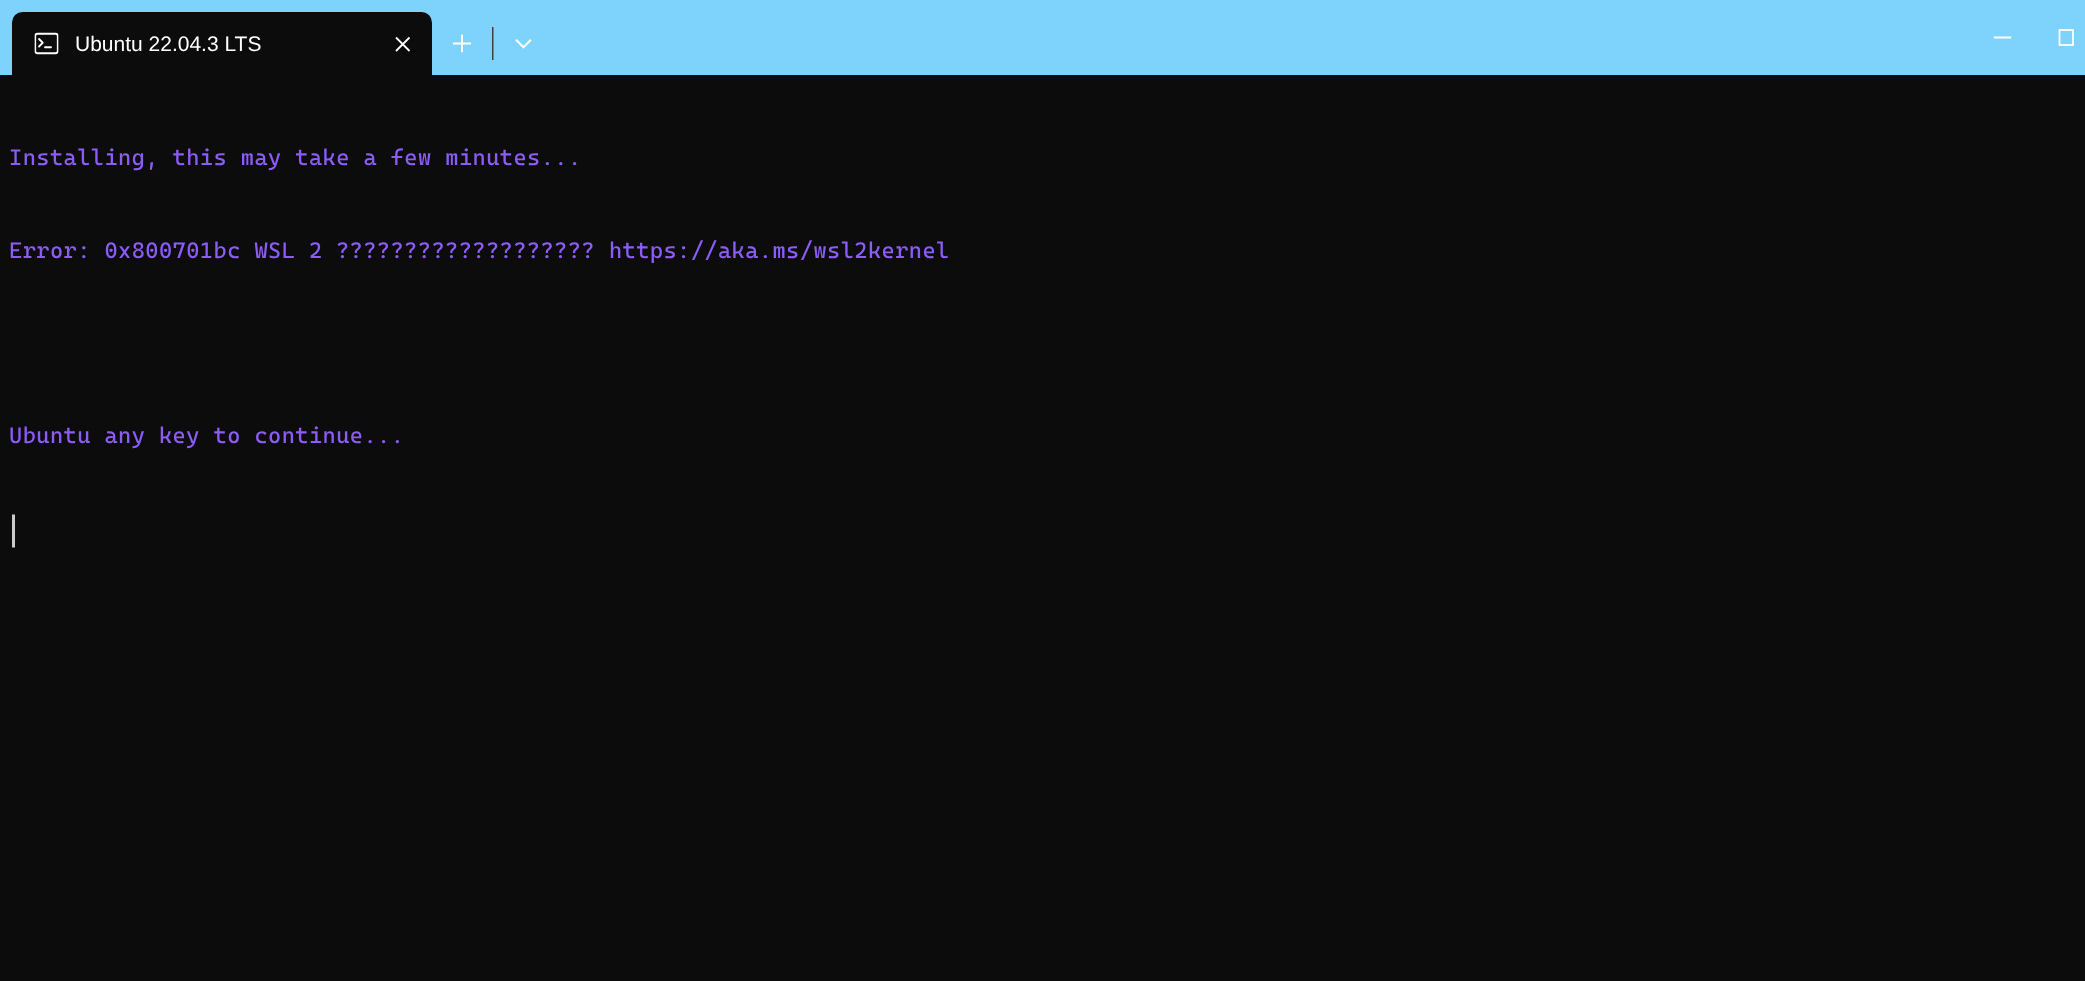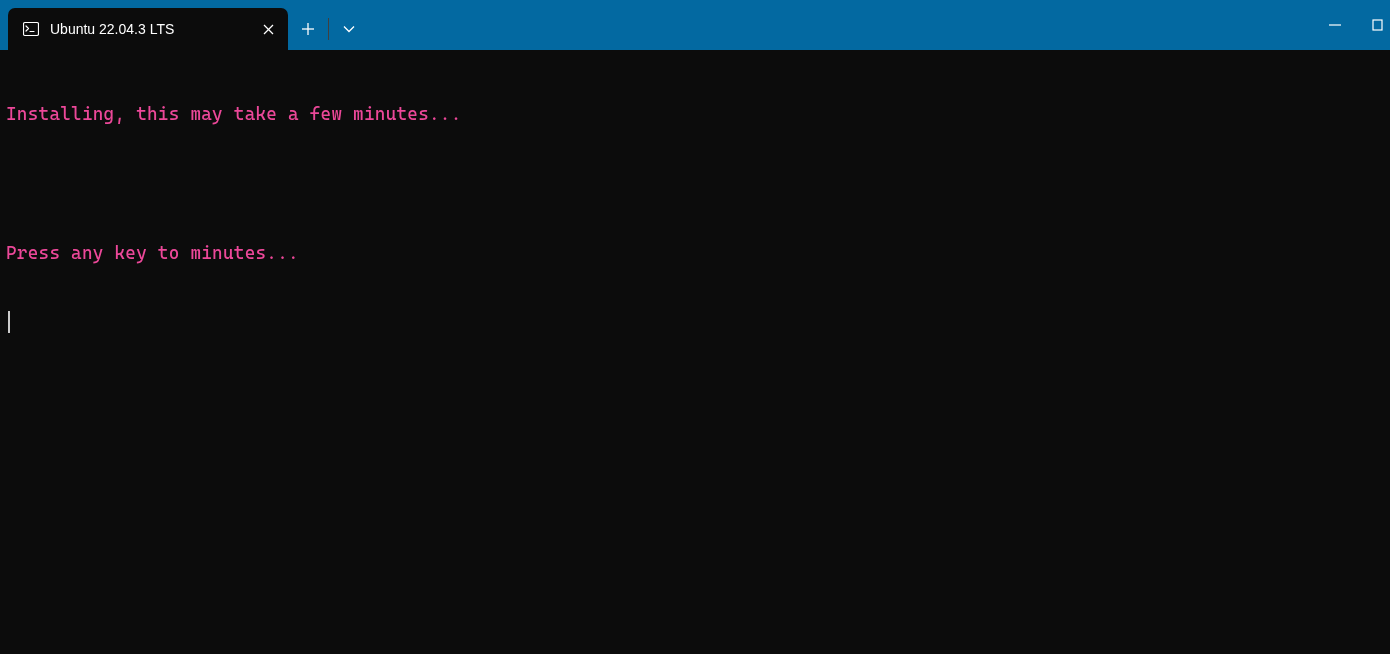--- a/index.html
+++ b/index.html
@@ -10,21 +10,21 @@
     body {
       background: #0c0c0c;
       width: 1390px;
       height: 654px;
       font-family: 'Segoe UI', Tahoma, sans-serif;
       overflow: hidden;
       position: relative;
     }
     .title-bar {
       height: 50px;
-      background: #0369a1;
+      background: #7dd3fc;
       display: flex;
       align-items: flex-end;
       position: relative;
     }
     .tab {
       background: #0c0c0c;
       height: 42px;
       margin-top: 8px;
       margin-left: 8px;
       border-radius: 7px 7px 0 0;
@@ -90,23 +90,23 @@
       height: 50px;
       display: flex;
       align-items: center;
       justify-content: center;
       color: #ffffff;
       cursor: pointer;
     }
     .terminal-content {
       padding: 8px 6px;
       font-family: 'Cascadia Mono', 'Consolas', 'Courier New', monospace;
-      font-size: 18px;
+      font-size: 15px;
       line-height: 1.26;
-      color: #ec4899;
+      color: #8b5cf6;
       white-space: pre;
       letter-spacing: 0.3px;
     }
     .terminal-line {
       min-height: 24px;
     }
     .cursor {
       display: inline-block;
       width: 2px;
       height: 22px;
@@ -158,16 +158,17 @@
     <div class="win-btn" style="width:30px;padding-left:8px;">
       <svg width="14" height="12" viewBox="0 0 14 12">
         <rect x="1" y="1" width="9" height="10" fill="none" stroke="#ffffff" stroke-width="1.2"></rect>
       </svg>
     </div>
   </div>
 </div>
 
 <div class="terminal-content">
   <div class="terminal-line">Installing, this may take a few minutes...</div>
+  <div class="terminal-line">Error: 0x800701bc WSL 2 ??????????????????? https://aka.ms/wsl2kernel</div>
   <div class="terminal-line"></div>
-  <div class="terminal-line">Press any key to minutes...</div>
+  <div class="terminal-line">Ubuntu any key to continue...</div>
   <div class="terminal-line"><span class="cursor"></span></div>
 </div>
 
 </body></html>

